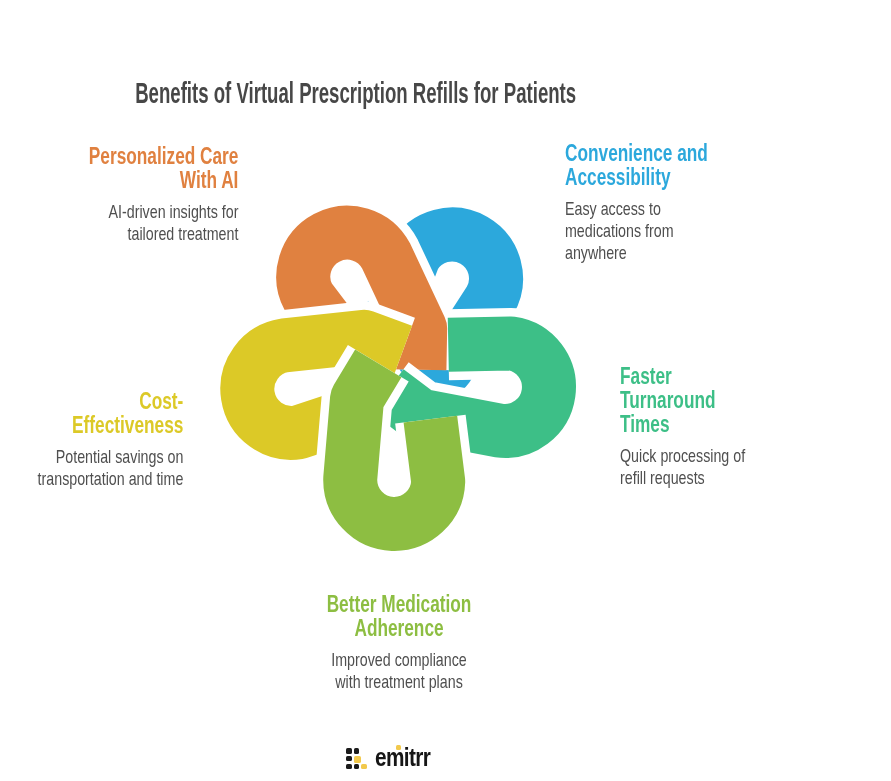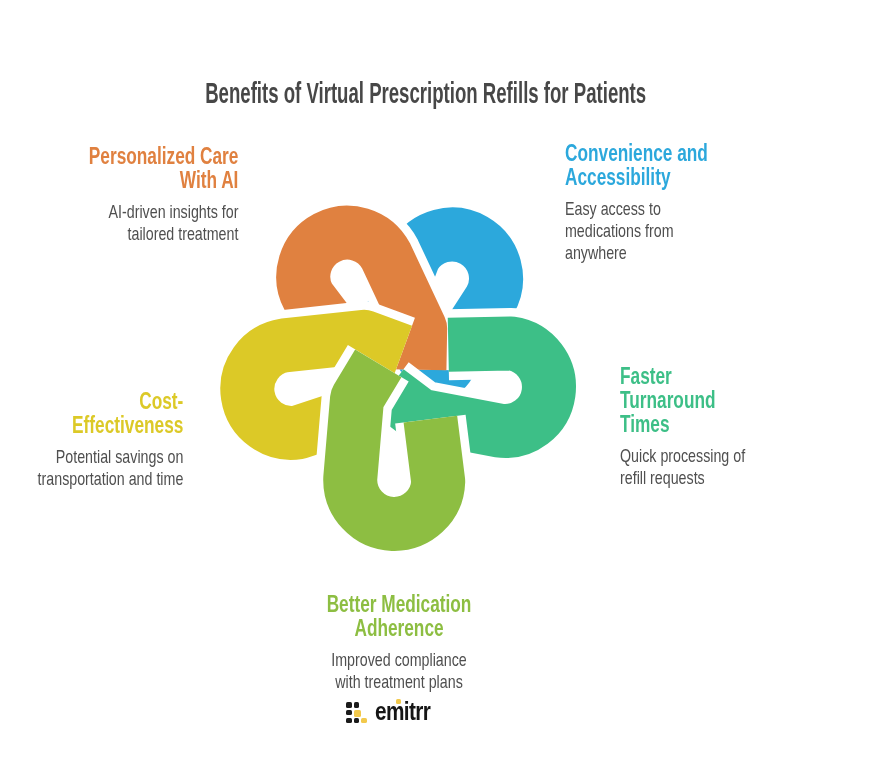--- a/index.html
+++ b/index.html
@@ -1,40 +1,40 @@
 <!DOCTYPE html>
 <html><head>
 <meta charset="utf-8">
 <style>
   html,body{margin:0;padding:0;background:#ffffff;}
   .stage{
     position:relative;width:891px;height:781px;background:#ffffff;overflow:hidden;
     font-family:"Liberation Sans",sans-serif;
   }
   
-  .title-wrap{position:absolute;left:0;top:76px;width:806px;text-align:center;padding-left:23px;}
+  .title-wrap{position:absolute;left:0;top:76px;width:806px;}
   .title-wrap .title{
     display:inline-block;font-size:30px;font-weight:bold;color:#474747;
     transform:scaleX(.62);transform-origin:center top;white-space:nowrap;letter-spacing:0;
   }
   
   #knot{position:absolute;left:0;top:0;}
   
   .benefit{position:absolute;width:max-content;transform:scaleX(.75);}
   .benefit h2{margin:0;}
   .benefit .hline{display:block;font-size:23px;line-height:24px;font-weight:bold;white-space:nowrap;}
   .benefit .desc{margin:9px 0 0 0;color:#4f4f4f;}
   .benefit .dline{display:block;font-size:19px;line-height:22px;white-space:nowrap;}
   .b-orange{top:144px;right:653px;text-align:right;transform-origin:right top;}
   .b-blue  {top:141px;left:565px;text-align:left;transform-origin:left top;}
   .b-green {top:364px;left:620px;text-align:left;transform-origin:left top;}
   .b-yellow{top:389px;right:708px;text-align:right;transform-origin:right top;}
   .b-lgreen{top:592px;left:299px;width:200px;text-align:center;transform-origin:center top;}
   
-  .logo{position:absolute;left:346px;top:698px;display:flex;align-items:center;}
+  .logo{position:absolute;left:346px;top:744px;display:flex;align-items:center;}
   .logo-mark{position:relative;width:22px;height:23px;margin-right:7px;}
   .logo-mark .dot{position:absolute;width:5.5px;height:5.5px;border-radius:1.6px;}
   .logo-text{
     display:inline-block;font-size:26px;font-weight:bold;color:#161616;
     letter-spacing:-.8px;transform:scaleX(.8);transform-origin:left center;position:relative;top:-2px;
   }
   .logo-i-dot{position:absolute;left:50px;top:1px;width:5px;height:5px;border-radius:1.5px;background:#f2c license94c;}
 </style>
 </head>
 <body>

